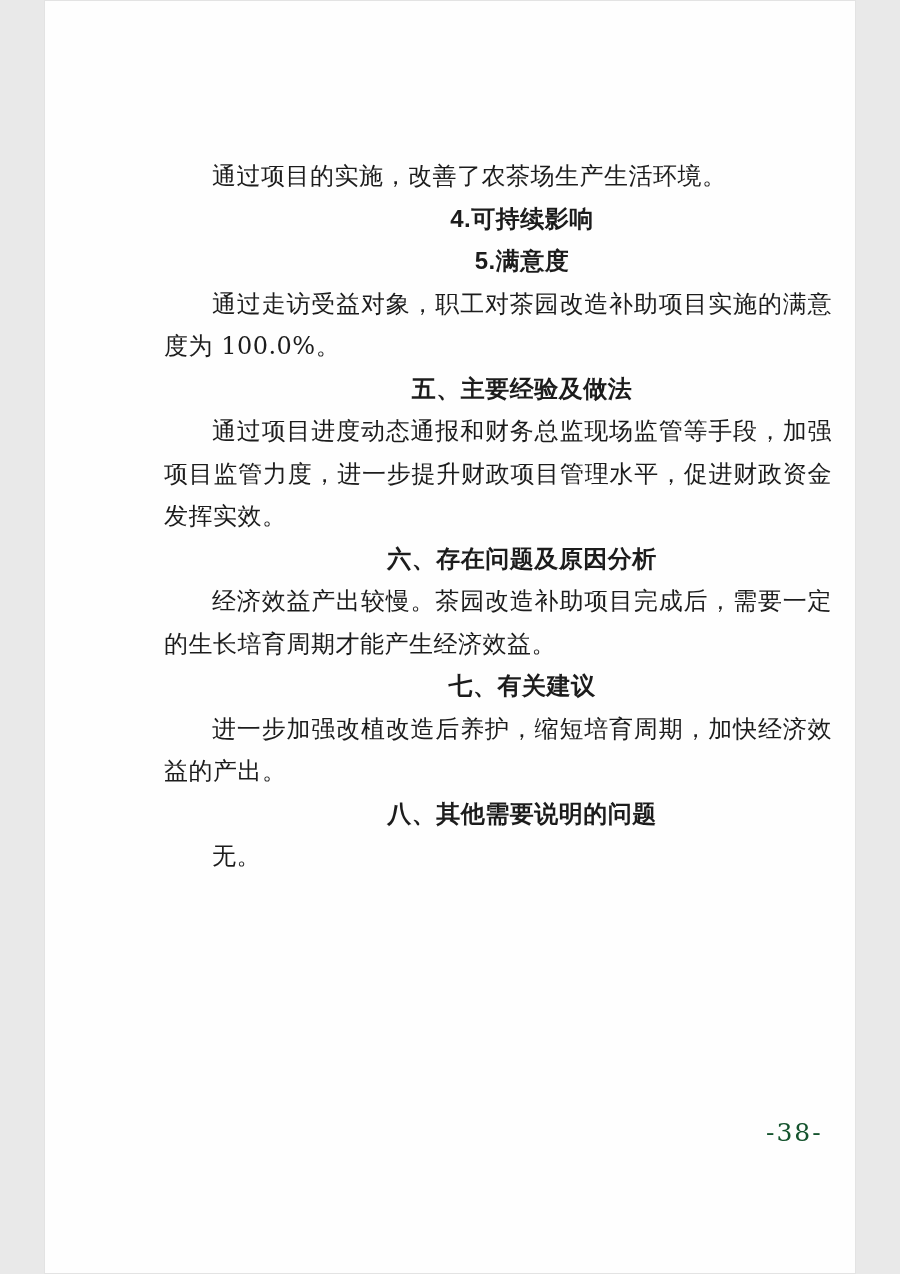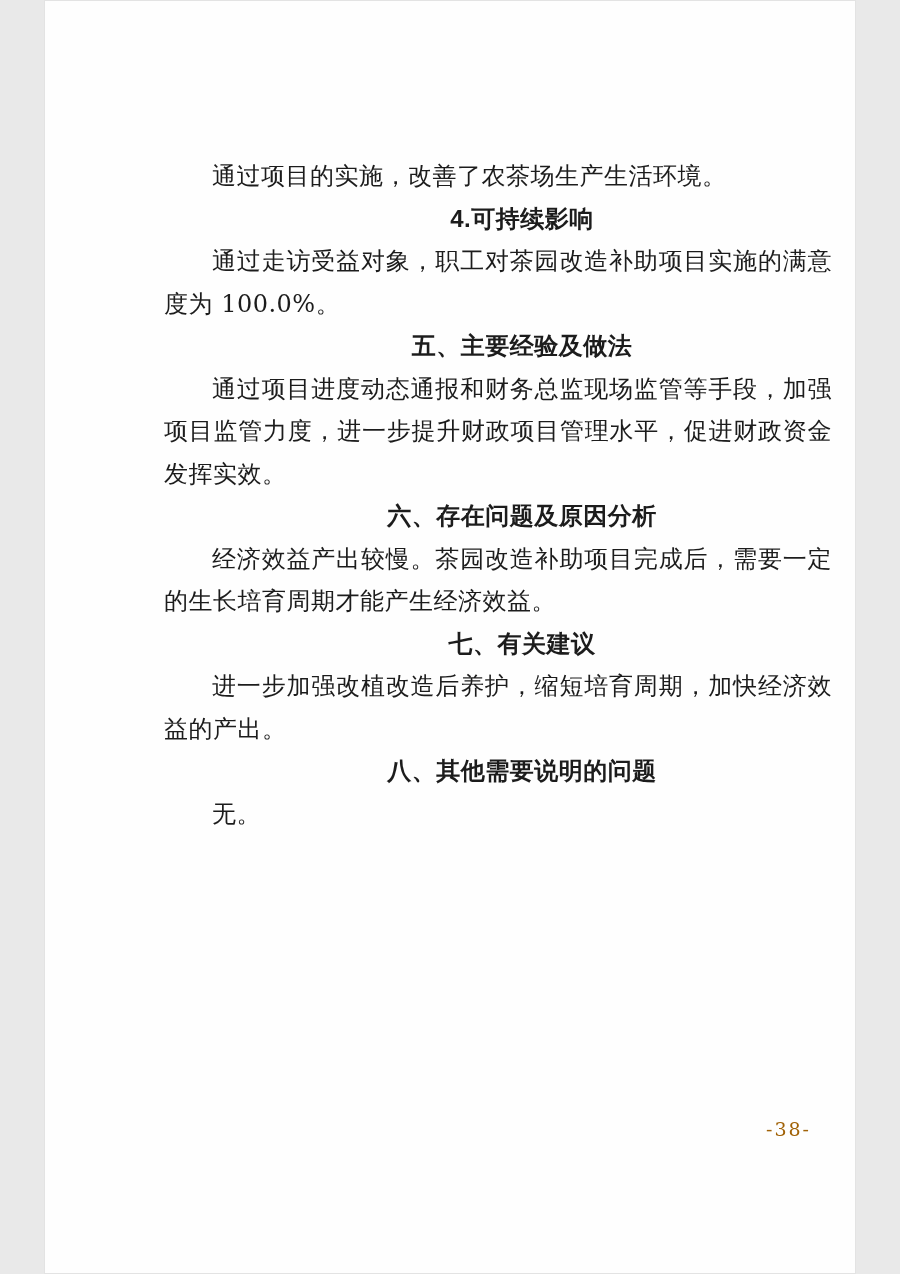--- a/index.html
+++ b/index.html
@@ -36,43 +36,44 @@
   .para.heading {
     font-family: "Liberation Sans", "DejaVu Sans", sans-serif;
     font-weight: bold;
     letter-spacing: 0.5px;
     text-align: center;
   }
   .page-number {
     position: absolute;
     left: 722px;
     top: 1118px;
-    font-size: 19px;
+    font-size: 25px;
     letter-spacing: 2px;
     font-family: "DejaVu Serif", "Liberation Serif", serif;
-    color: #a16207;
+    color: #14532d;
   }
   .scan-artifact-line {
     position: absolute;
     left: 878px;
     top: 928px;
     height: 346px;
     width: 0;
     border-left: 2px dashed #c4c4c4;
     opacity: 0.65;
   }
 </style>
 </head>
 <body>
 
 <div class="page">
 
   <div class="text-block">
     <p class="para body">通过项目的实施，改善了农茶场生产生活环境。</p>
     <p class="para heading">4.可持续影响</p>
+    <p class="para heading">5.满意度</p>
     <p class="para body">通过走访受益对象，职工对茶园改造补助项目实施的满意度为 100.0%。</p>
     <p class="para heading">五、主要经验及做法</p>
     <p class="para body">通过项目进度动态通报和财务总监现场监管等手段，加强项目监管力度，进一步提升财政项目管理水平，促进财政资金发挥实效。</p>
     <p class="para heading">六、存在问题及原因分析</p>
     <p class="para body">经济效益产出较慢。茶园改造补助项目完成后，需要一定的生长培育周期才能产生经济效益。</p>
     <p class="para heading">七、有关建议</p>
     <p class="para body">进一步加强改植改造后养护，缩短培育周期，加快经济效益的产出。</p>
     <p class="para heading">八、其他需要说明的问题</p>
     <p class="para body">无。</p>
   </div>

